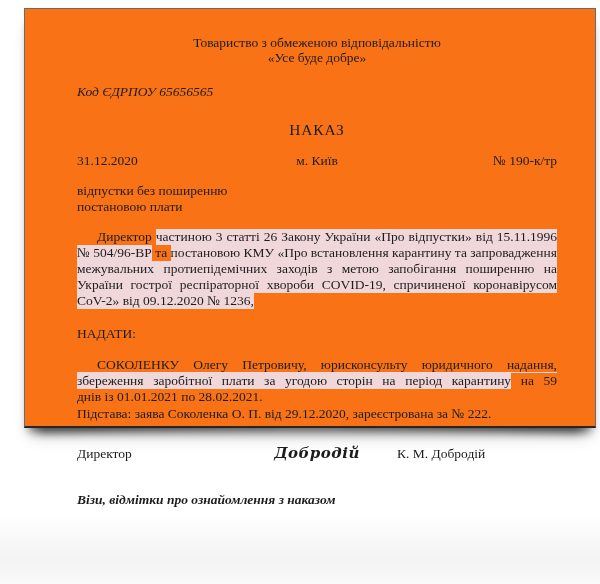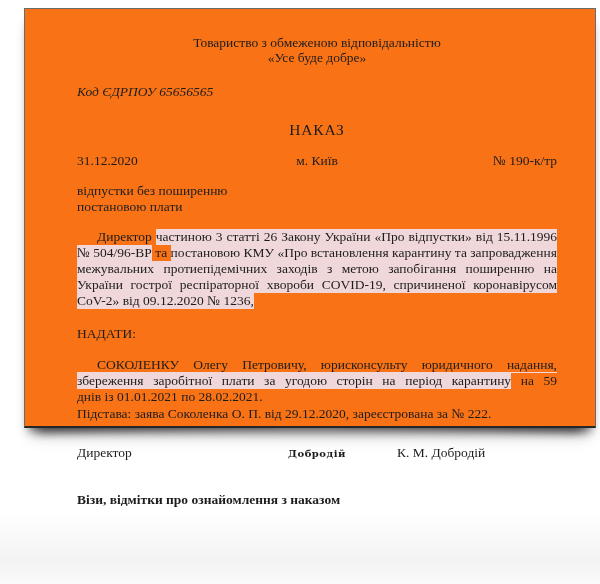--- a/index.html
+++ b/index.html
@@ -36,22 +36,22 @@
   .jline{height:16px;line-height:16px;overflow:hidden;text-align:justify;text-align-last:justify;}
   .jline.last{text-align-last:left;}
   .jline.indent{text-indent:20px;}
   .hl{background:#f0d7da;box-decoration-break:clone;padding:1px 0 2px;}
   .verb{margin-top:17px;font-size:13.5px;line-height:16px;}
   .basis{margin-top:1px;font-size:13.5px;line-height:16px;}
   .sig{display:flex;align-items:baseline;margin-top:23px;font-size:13.5px;line-height:16px;}
   .sig .s-left{flex:1;text-align:left;}
   .sig .s-center{flex:1;text-align:center;}
   .sig .s-right{flex:1;}
-  .script{font-weight:bold;font-size:10px;letter-spacing:0.5px;font-family:"DejaVu Serif",serif;}
-  .footer{margin-top:30px;font-weight:bold;font-size:13.5px;line-height:16px;}
+  .script{font-style:italic;font-weight:bold;font-size:15px;letter-spacing:0.5px;font-family:"DejaVu Serif",serif;}
+  .footer{margin-top:30px;font-style:italic;font-weight:bold;font-size:13.5px;line-height:16px;}
 </style>
 </head>
 <body>
 
 <div class="page">
 
   <div class="company">
     <div>Товариство з обмеженою відповідальністю</div>
     <div>«Усе буде добре»</div>
   </div>

